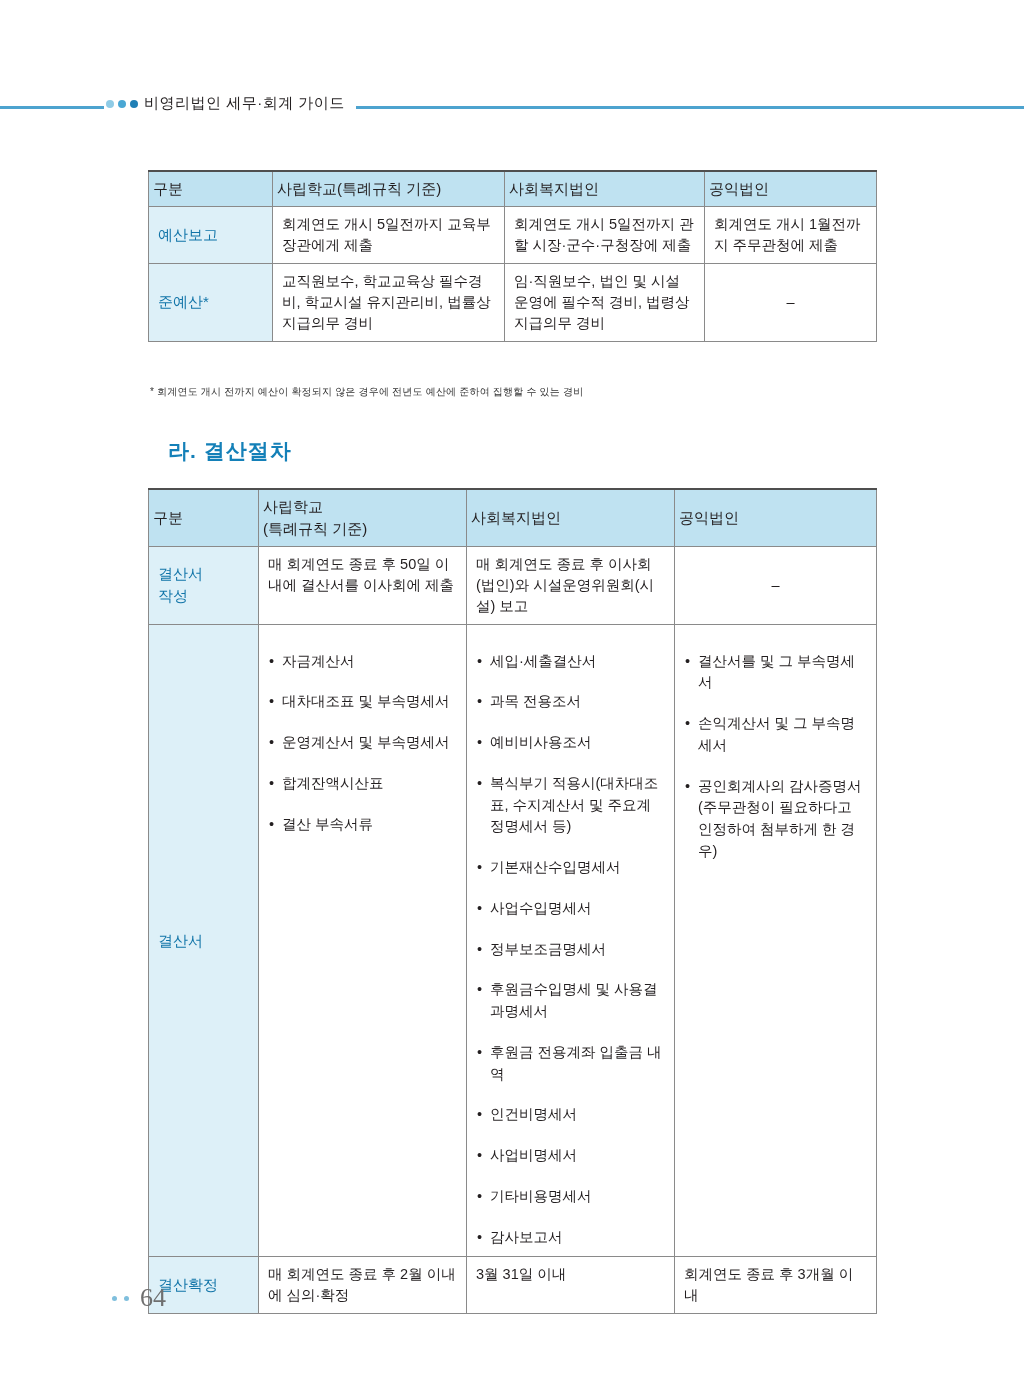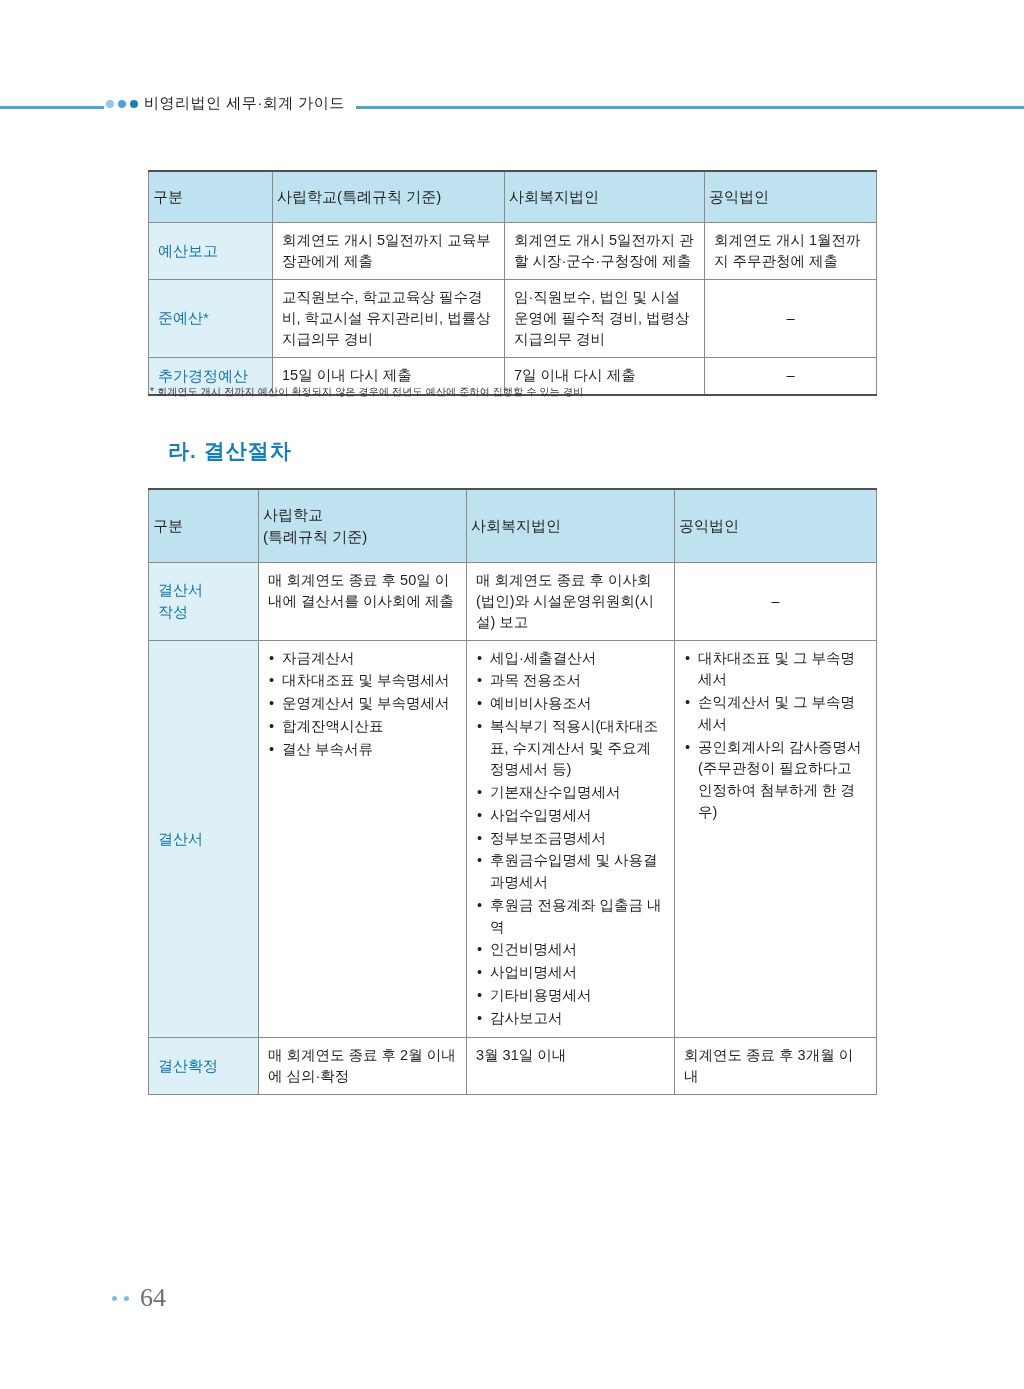--- a/index.html
+++ b/index.html
@@ -80,21 +80,21 @@
     vertical-align: top;
     line-height: 1.45;
     font-weight: normal;
     text-align: left;
   }
   .thead-cell {
     background: #bfe2f1;
     text-align: left;
     vertical-align: middle !important;
     font-size: 15px;
-    padding: 14px 4px !important;
+    padding: 6px 4px !important;
   }
   .rowhead {
     background: #ddf0f8;
     color: #1174a8;
     text-align: right;
     vertical-align: middle !important;
     font-size: 15px;
     margin-top: 36px;
   }
   .center-dash {
@@ -150,20 +150,21 @@
   ul.bullets {
     margin: 0;
     padding: 0;
     list-style: none;
   }
   ul.bullets li {
     position: relative;
     padding-left: 14px;
     margin-bottom: 1px;
     line-height: 1.5;
+    margin-top: 19px;
   }
   ul.bullets li::before {
     content: "•";
     position: absolute;
     left: 1px;
     top: 0;
   }
 
   
   .footer {
@@ -223,26 +224,20 @@
         <td class="rowhead">예산보고</td>
         <td>회계연도 개시 5일전까지 교육부 장관에게 제출</td>
         <td>회계연도 개시 5일전까지 관할 시장·군수·구청장에 제출</td>
         <td>회계연도 개시 1월전까지 주무관청에 제출</td>
       </tr>
       <tr>
         <td class="rowhead">준예산*</td>
         <td>교직원보수, 학교교육상 필수경비, 학교시설 유지관리비, 법률상 지급의무 경비</td>
         <td>임·직원보수, 법인 및 시설 운영에 필수적 경비, 법령상 지급의무 경비</td>
         <td class="center-dash">–</td>
-      </tr>
-      <tr>
-        <td class="rowhead bottomline">추가경정예산</td>
-        <td class="bottomline">15일 이내 다시 제출</td>
-        <td class="bottomline">7일 이내 다시 제출</td>
-        <td class="center-dash bottomline">–</td>
       </tr>
     </tbody>
   </table>
 </div>
 
 <div class="footnote">* 회계연도 개시 전까지 예산이 확정되지 않은 경우에 전년도 예산에 준하여 집행할 수 있는 경비</div>
 
 <div class="section-heading">라. 결산절차</div>
 
 <div id="table2-wrap">
@@ -297,21 +292,21 @@
             <li>후원금수입명세 및 사용결과명세서</li>
             <li>후원금 전용계좌 입출금 내역</li>
             <li>인건비명세서</li>
             <li>사업비명세서</li>
             <li>기타비용명세서</li>
             <li>감사보고서</li>
           </ul>
         </td>
         <td>
           <ul class="bullets">
-            <li>대차대조표 및 그 부속명세서</li>
+            <li>결산서를 및 그 부속명세서</li>
             <li>손익계산서 및 그 부속명세서</li>
             <li>공인회계사의 감사증명서(주무관청이 필요하다고 인정하여 첨부하게 한 경우)</li>
           </ul>
         </td>
       </tr>
       <tr>
         <td class="rowhead">결산확정</td>
         <td>매 회계연도 종료 후 2월 이내에 심의·확정</td>
         <td>3월 31일 이내</td>
         <td>회계연도 종료 후 3개월 이내</td>

